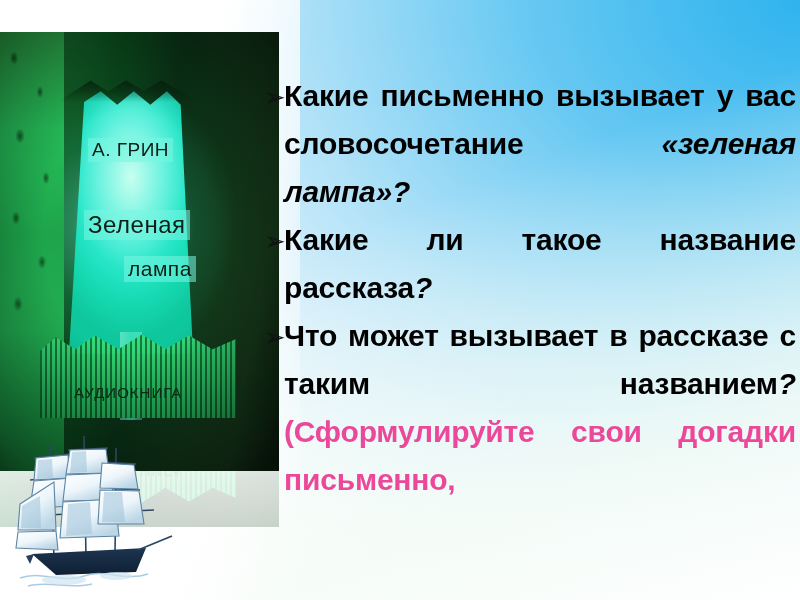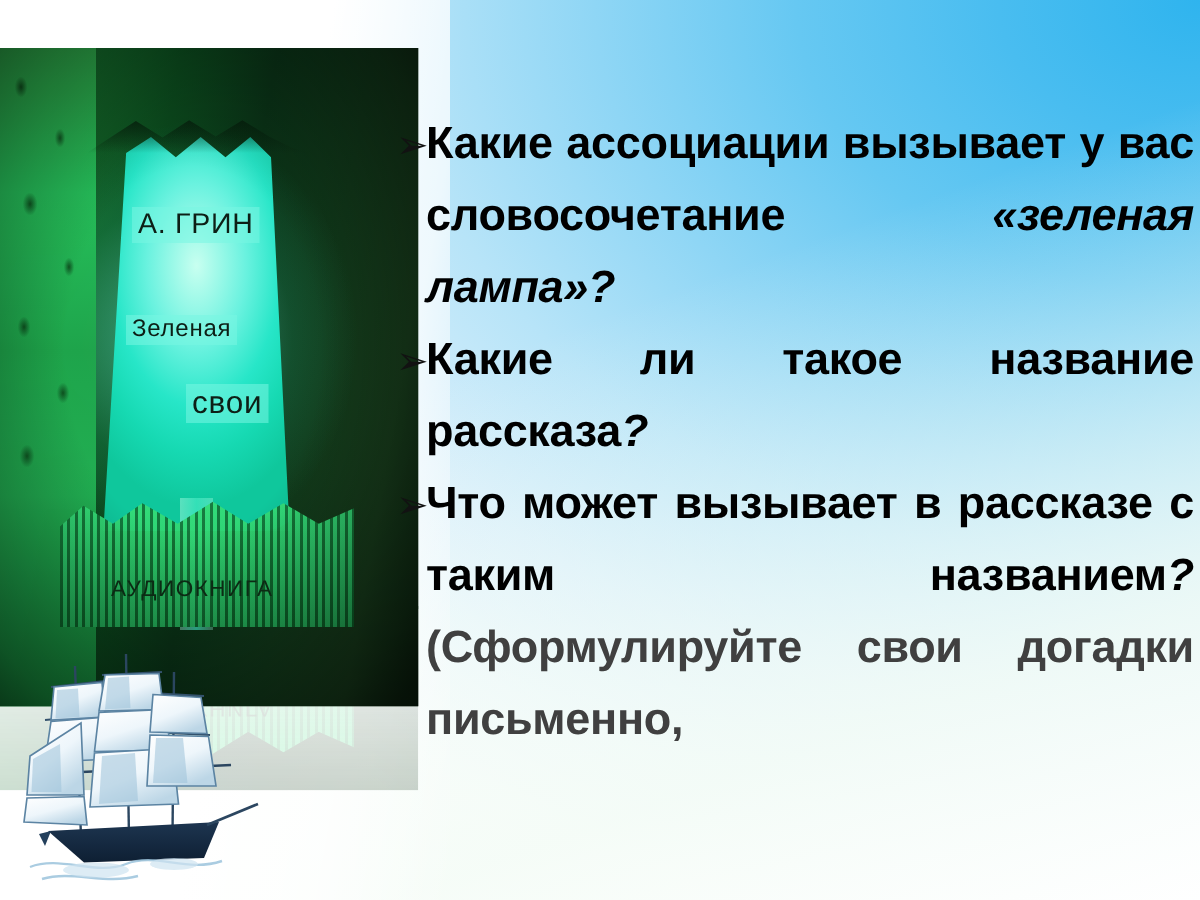--- a/index.html
+++ b/index.html
@@ -84,21 +84,21 @@
   .cover-vign{
     position:absolute;inset:0;
     background:radial-gradient(76% 70% at 46% 46%, rgba(0,0,0,0) 40%, rgba(0,0,0,.45) 88%, rgba(0,0,0,.62) 100%);
   }
   .cv-text{
     position:absolute;color:#0d1f16;font-weight:400;letter-spacing:.5px;
     background:rgba(120,245,225,.55);
     font-family:"Liberation Sans", sans-serif;
   }
   .cv-author{left:88px;top:106px;font-size:19px;padding:1px 4px;}
-  .cv-title1{left:84px;top:178px;font-size:16px;padding:1px 4px;}
+  .cv-title1{left:84px;top:178px;font-size:24px;padding:1px 4px;}
   .cv-title2{left:124px;top:224px;font-size:21px;padding:1px 4px;}
   .cv-audio{left:74px;top:352px;font-size:15px;background:transparent;color:#0c2a14;letter-spacing:1px;}
 
   
   .reflect{
     position:absolute;left:0;top:407px;width:279px;height:120px;overflow:hidden;
     transform:scaleY(-1);
     -webkit-mask-image:linear-gradient(to top, rgba(0,0,0,0) 6%, rgba(0,0,0,.30) 58%, rgba(0,0,0,.48) 100%);
     mask-image:linear-gradient(to top, rgba(0,0,0,0) 6%, rgba(0,0,0,.30) 58%, rgba(0,0,0,.48) 100%);
     opacity:.45;
@@ -147,21 +147,21 @@
   .bullet{
     position:absolute;left:-2px;
     font-size:26px;
     line-height:1;
     color:#121212;
     font-family:"DejaVu Sans", sans-serif;
   }
   .p1{padding-left:18px;}
   .p2{padding-left:18px;}
   .p3{padding-left:18px;}
-  .p4{padding-left:18px;color:#404040;}
+  .p4{padding-left:18px;color:#ec4899;}
   .p1 .bullet{top:12px;}
   .p2 .bullet{top:12px;}
   .p3 .bullet{top:12px;}
   .ital{font-style:italic;font-weight:bold;}
 </style>
 </head>
 <body>
 
 <div id="slide">
 
@@ -181,21 +181,21 @@
     <div class="cover"></div>
     <div class="damask"></div>
     <div class="shade"></div>
     <div class="shade-dark-top"></div>
     <div class="lamp-post"></div>
     <div class="fringe"></div>
     <div class="cover-vign"></div>
 
     <div class="cv-text cv-author">А. ГРИН</div>
     <div class="cv-text cv-title1">Зеленая</div>
-    <div class="cv-text cv-title2">свои</div>
+    <div class="cv-text cv-title2">лампа</div>
     <div class="cv-text cv-audio">АУДИОКНИГА</div>
   </div>
 
   <div class="ship">
     <svg width="170" height="182" viewBox="0 0 170 182" xmlns="http://www.w3.org/2000/svg">
       <defs>
         <linearGradient id="sailg" x1="0" y1="0" x2="0.6" y2="1">
           <stop offset="0%" stop-color="#ffffff"></stop>
           <stop offset="55%" stop-color="#eef6fb"></stop>
           <stop offset="100%" stop-color="#bcd6e6"></stop>
@@ -255,21 +255,21 @@
       <g fill="#cfe4f1" opacity="0.7">
         <ellipse cx="52" cy="162" rx="22" ry="5"></ellipse>
         <ellipse cx="104" cy="158" rx="16" ry="4"></ellipse>
       </g>
     </svg>
   </div>
 
   <div class="textcol">
 
     <p class="para p1">
-      <span class="bullet">➢</span><span>Какие ассоциации вызывает у вас словосочетание </span><span class="ital">«зеленая лампа»?</span>
+      <span class="bullet">➢</span><span>Какие письменно вызывает у вас словосочетание </span><span class="ital">«зеленая лампа»?</span>
     </p>
 
     <p class="para p2">
       <span class="bullet">➢</span><span> Какие ли такое название рассказа</span><span class="ital">?</span>
     </p>
 
     <p class="para p3">
       <span class="bullet">➢</span><span>Что может вызывает в рассказе с таким названием</span><span class="ital">?</span>
     </p>
 

